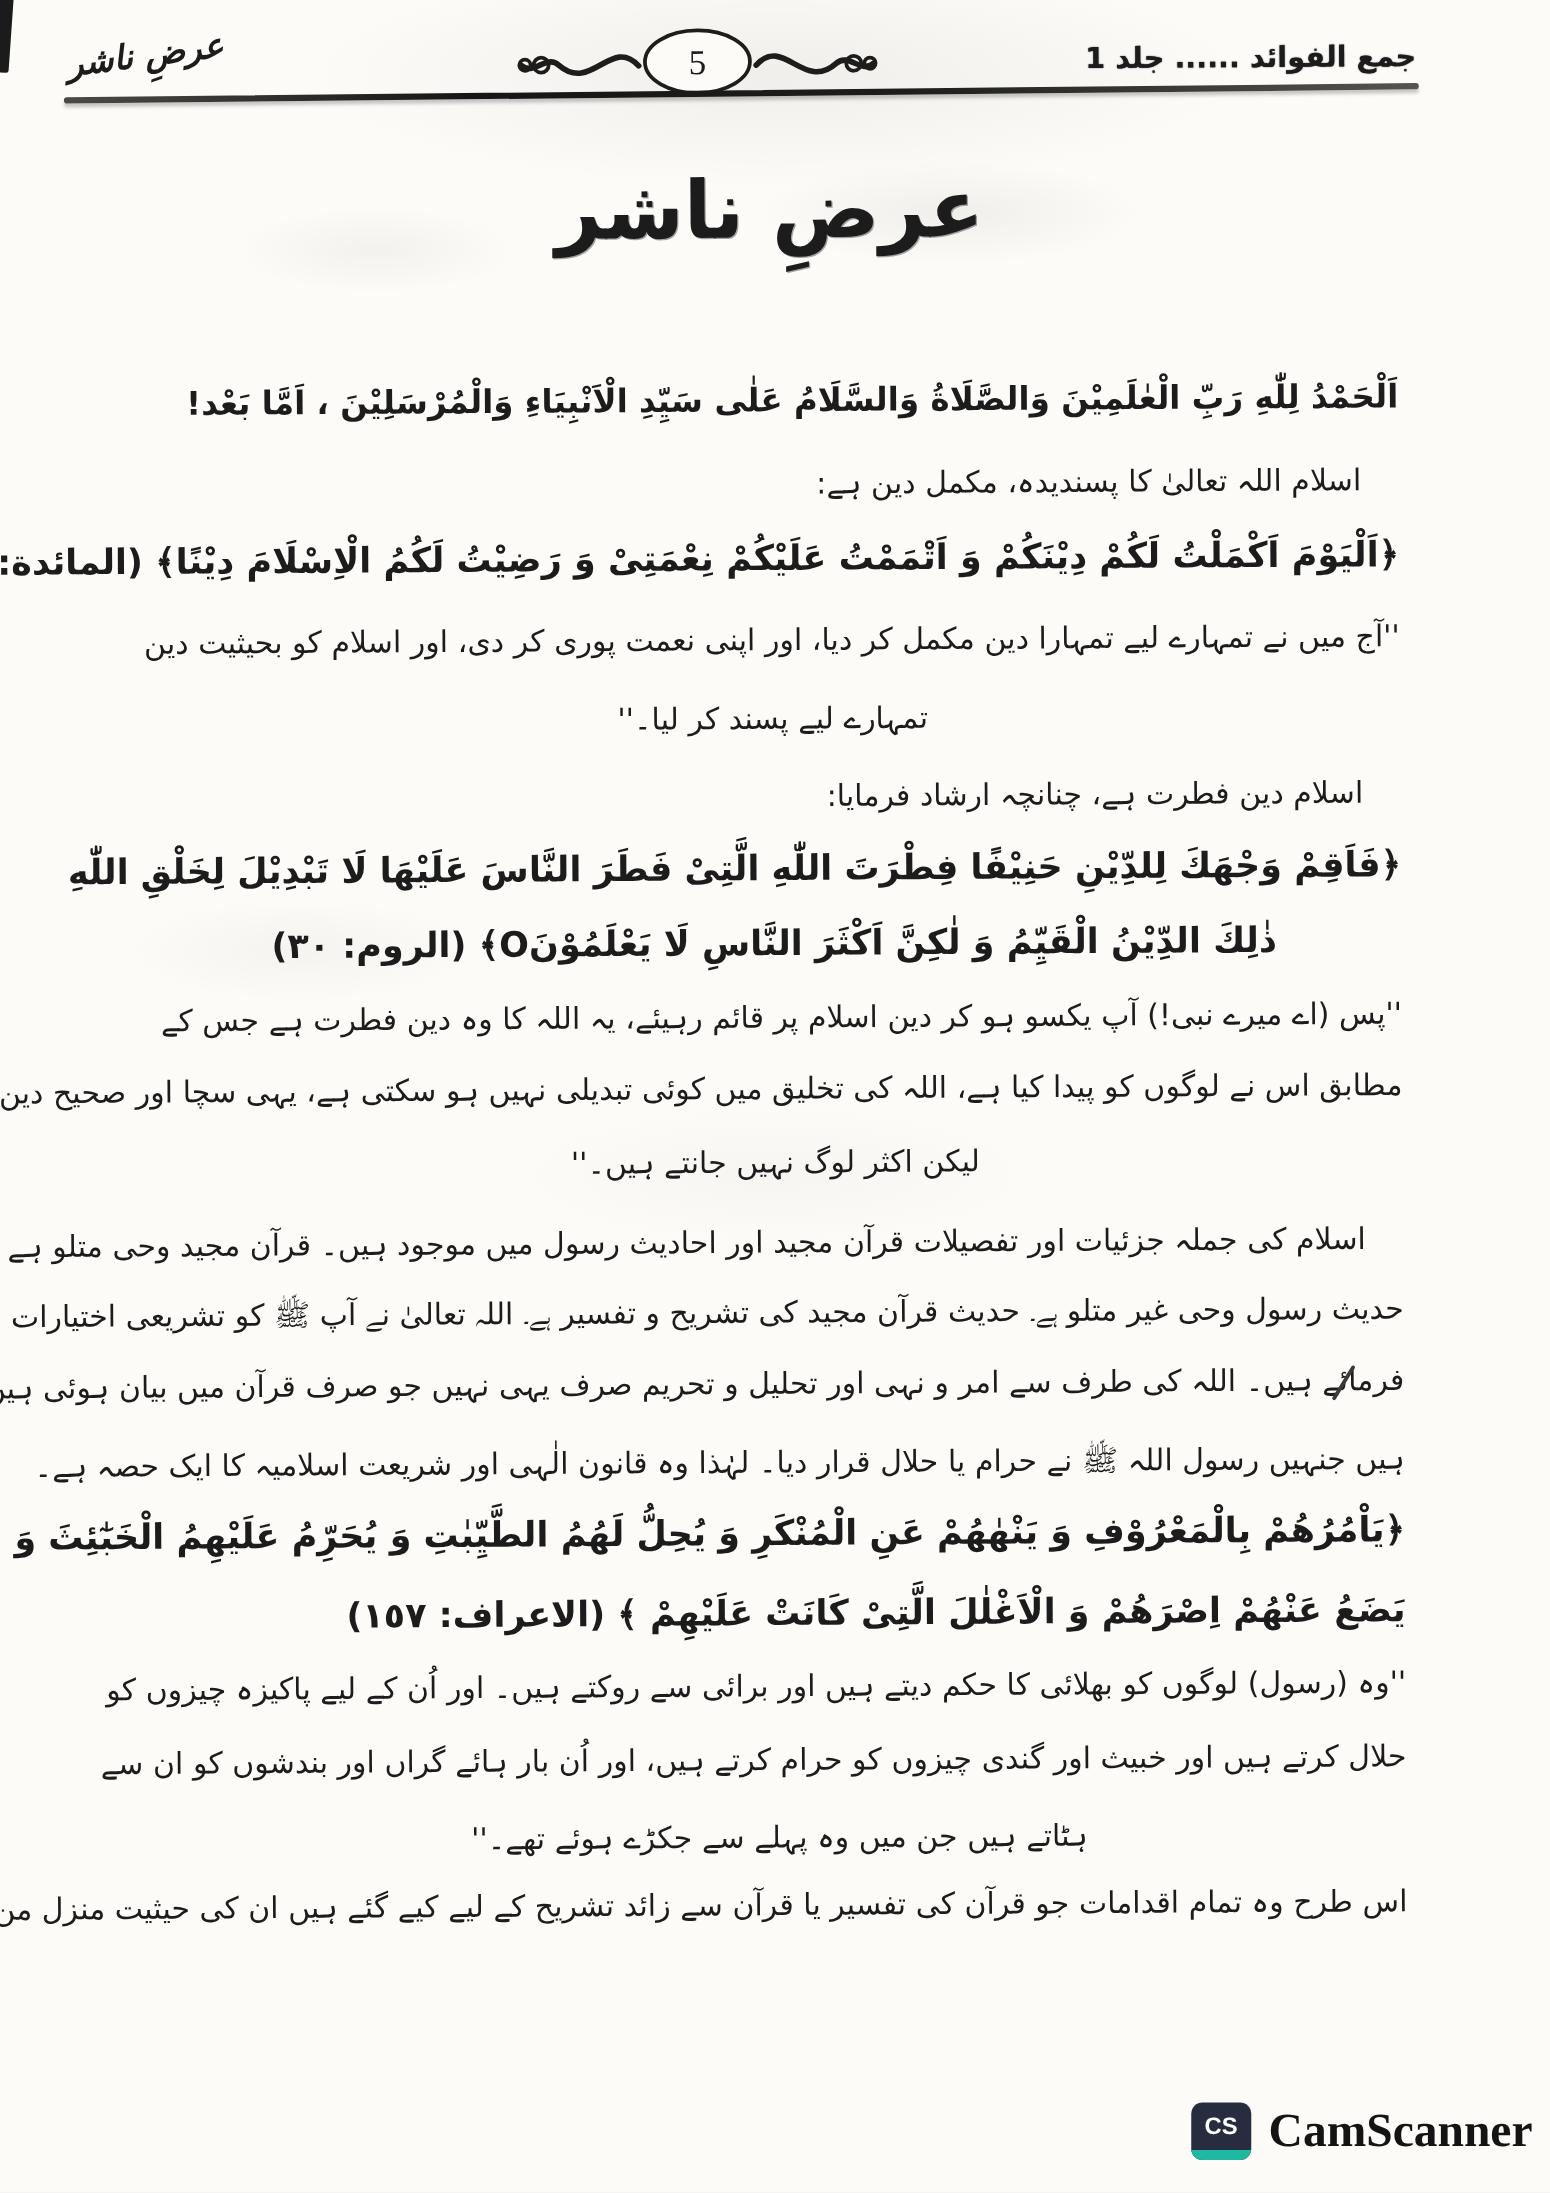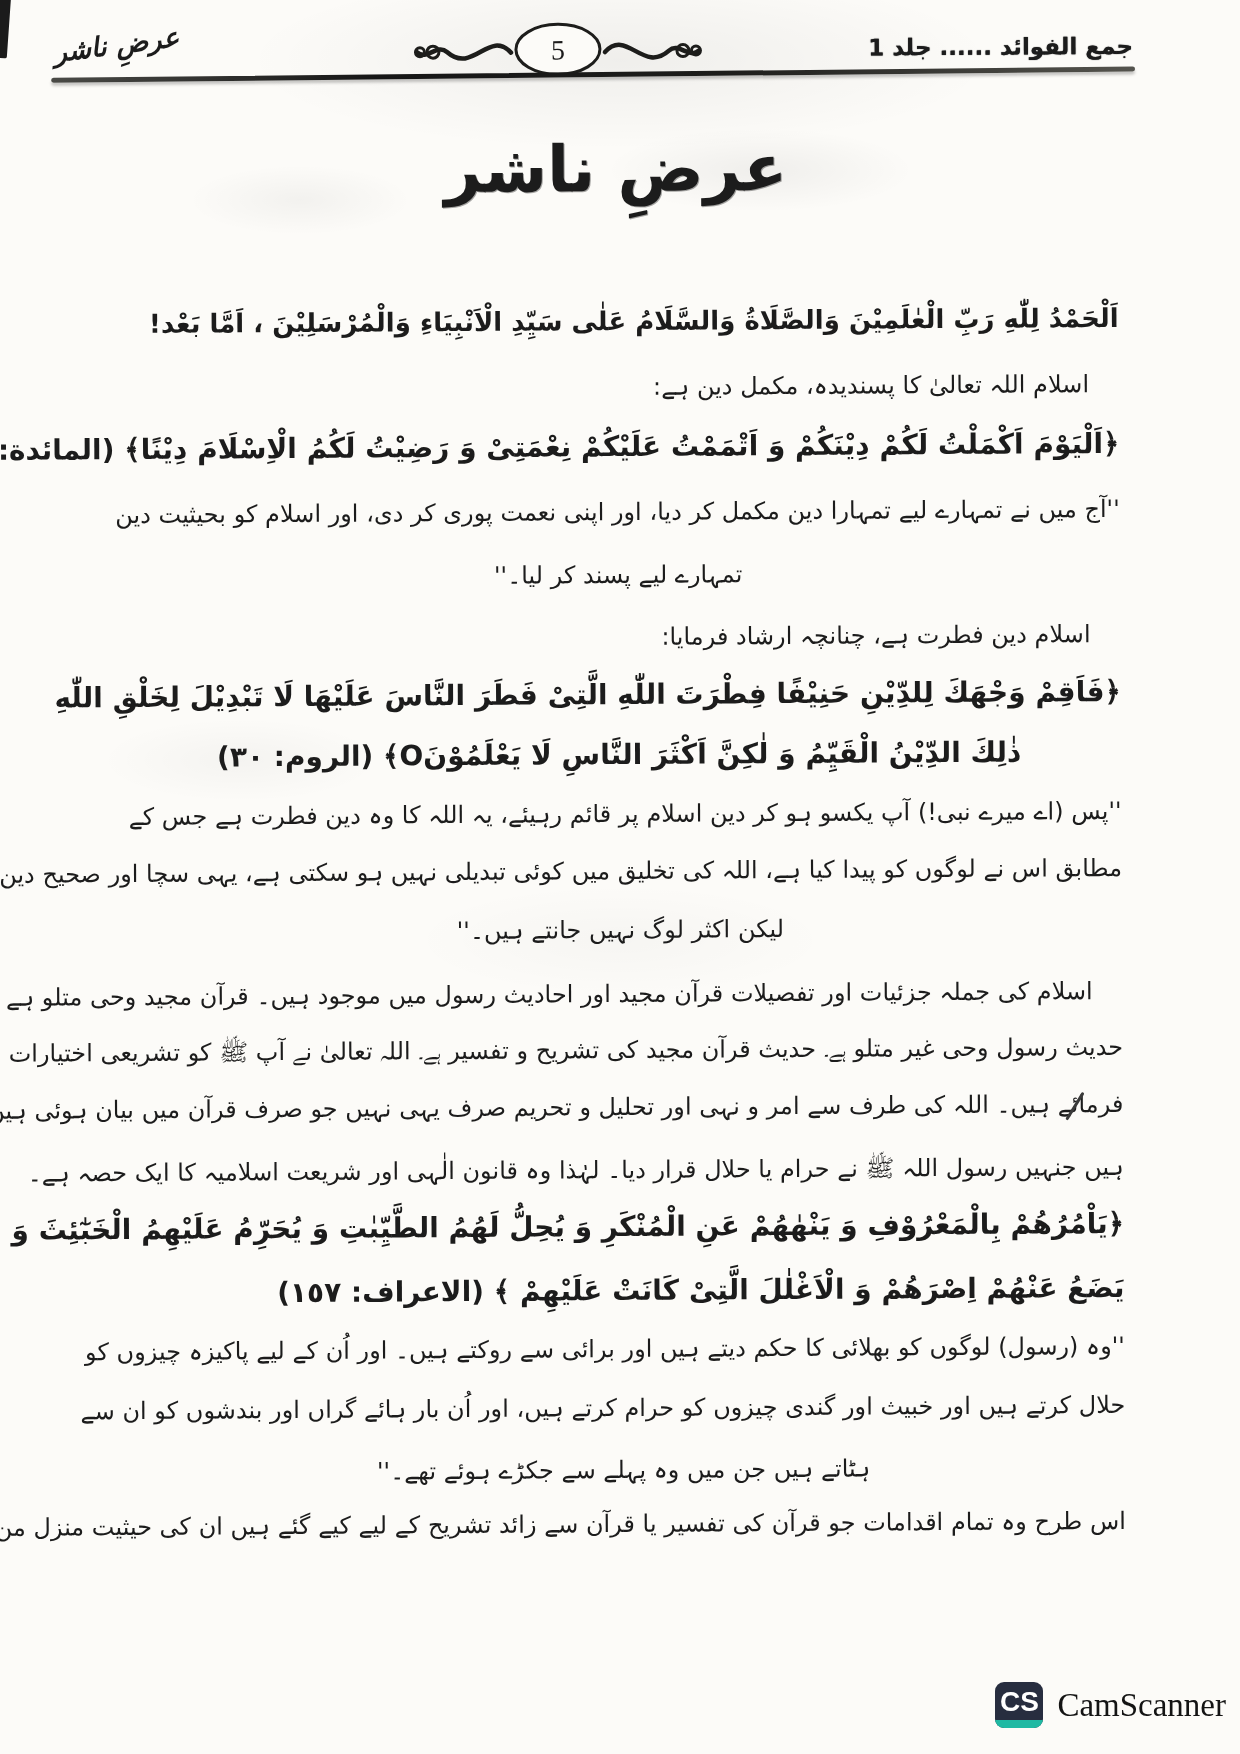--- a/index.html
+++ b/index.html
@@ -38,24 +38,24 @@
   .verse{font-size:28px;font-weight:bold;}
   .indent{padding-right:30px;}
   .center{text-align:center;}
   .left-bias{padding-left:170px;}
   .pen-mark{position:absolute;top:1093px;left:1072px;width:3px;height:32px;background:#3a3a3a;
     transform:rotate(32deg);border-radius:2px;}
   
   .wm{position:absolute;top:1682px;right:14px;display:flex;align-items:center;gap:14px;}
   .wm-badge{position:relative;width:48px;height:46px;border-radius:9px;overflow:hidden;
     display:flex;align-items:center;justify-content:center;}
-  .wm-badge .cs{position:relative;z-index:2;color:#fff;font-weight:bold;font-size:28px;
+  .wm-badge .cs{position:relative;z-index:2;color:#fff;font-weight:bold;font-size:19px;
     font-family:"Liberation Sans",sans-serif;margin-top:-6px;}
   .wm-badge .bar{position:absolute;left:0;right:0;bottom:0;height:8px;z-index:1;}
-  .wm-label{font-family:"Liberation Serif",serif;font-size:33px;color:#141414;}
+  .wm-label{font-family:"Liberation Serif",serif;font-size:38px;color:#141414;font-weight:bold;}
 </style>
 </head>
 <body>
 
 <div class="page">
   <div class="corner-mark"></div>
 
   <div class="tilt">
 
     <div class="hdr-left">عرضِ ناشر</div>

